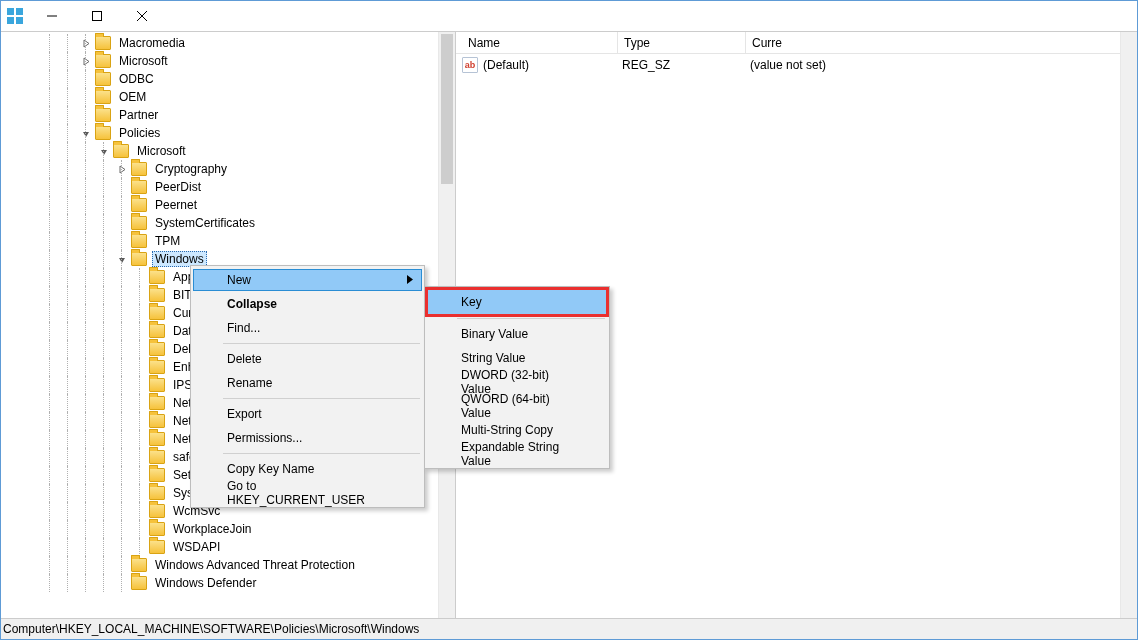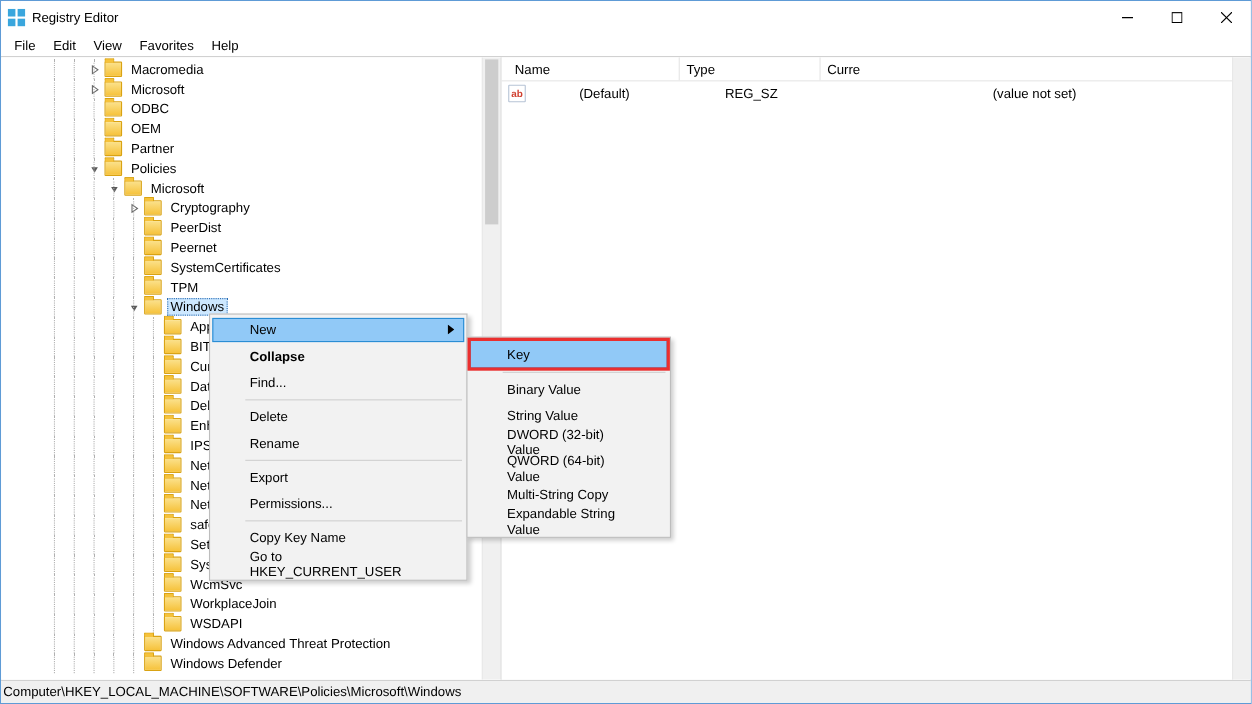--- a/index.html
+++ b/index.html
@@ -69,21 +69,20 @@
     position: relative;
     overflow: hidden;
     background: #fff;
   }
   .right-pane {
     flex: 1;
     background: #fff;
     display: flex;
     flex-direction: column;
     position: relative;
-    text-align: center;
   }
   .scroll-track {
     position: absolute;
     top: 0; right: 0; bottom: 0;
     width: 17px;
     background: #f0f0f0;
     border-left: 1px solid #e8e8e8;
   }
   .scroll-thumb {
     position: absolute;
@@ -254,48 +253,40 @@
 
   <div class="titlebar">
     <span class="icon">
       <svg width="16" height="16" viewBox="0 0 16 16">
         <rect x="0" y="0" width="7" height="7" fill="#3aa6dd"></rect>
         <rect x="9" y="0" width="7" height="7" fill="#3aa6dd"></rect>
         <rect x="0" y="9" width="7" height="7" fill="#3aa6dd"></rect>
         <rect x="9" y="9" width="7" height="7" fill="#3aa6dd"></rect>
       </svg>
     </span>
-    <span class="title">Registry Editor</span>
     <div class="win-buttons">
       <div class="win-btn">
         <svg width="10" height="10">
             <line x1="0" y1="5" x2="10" y2="5" stroke-width="1"></line>
           </svg>
       </div>
       <div class="win-btn">
         <svg width="10" height="10">
             <rect x="0.5" y="0.5" width="9" height="9" fill="none" stroke-width="1"></rect>
           </svg>
       </div>
       <div class="win-btn">
         <svg width="10" height="10">
             <line x1="0" y1="0" x2="10" y2="10" stroke-width="1"></line>
             <line x1="10" y1="0" x2="0" y2="10" stroke-width="1"></line>
           </svg>
       </div>
     </div>
   </div>
 
-  <div class="menubar">
-    <span class="menuitem">File</span>
-    <span class="menuitem">Edit</span>
-    <span class="menuitem">View</span>
-    <span class="menuitem">Favorites</span>
-    <span class="menuitem">Help</span>
-  </div>
 
   <div class="split">
 
     <div class="left-pane">
       <div class="tree" id="tree">
           <div class="tree-row">
             <div class="indent-lines" style="width: 80px;">
               <div class="vline" style="left: 48px;"></div>
               <div class="vline" style="left: 66px;"></div>
               <div class="vline" style="left: 84px;"></div>

